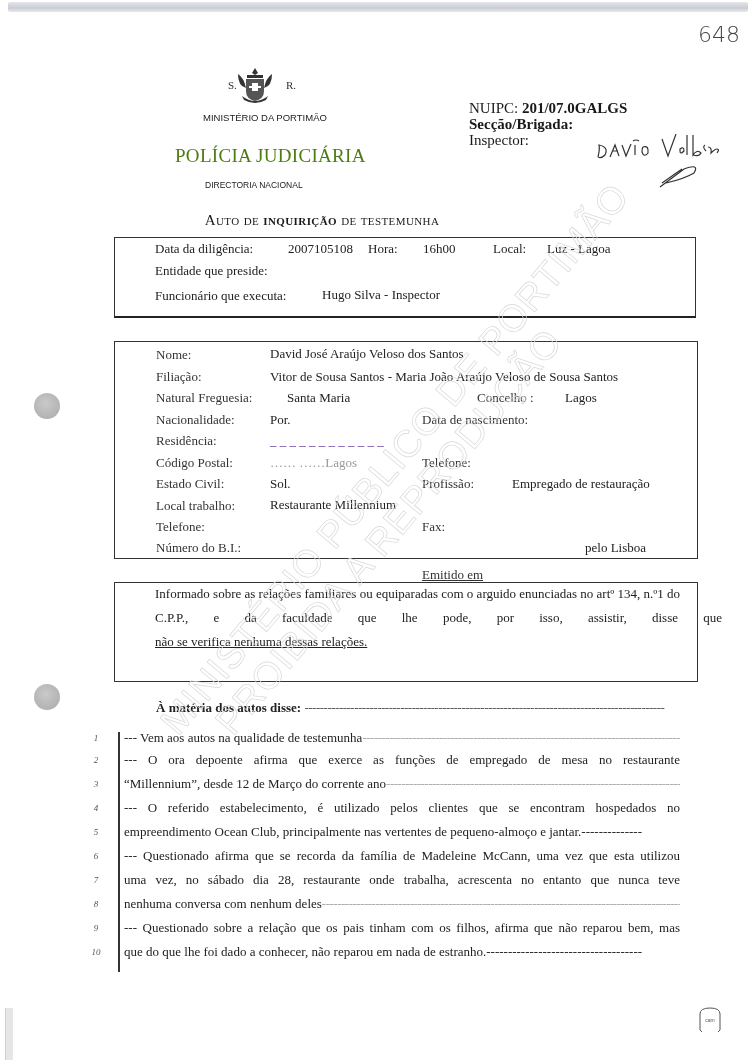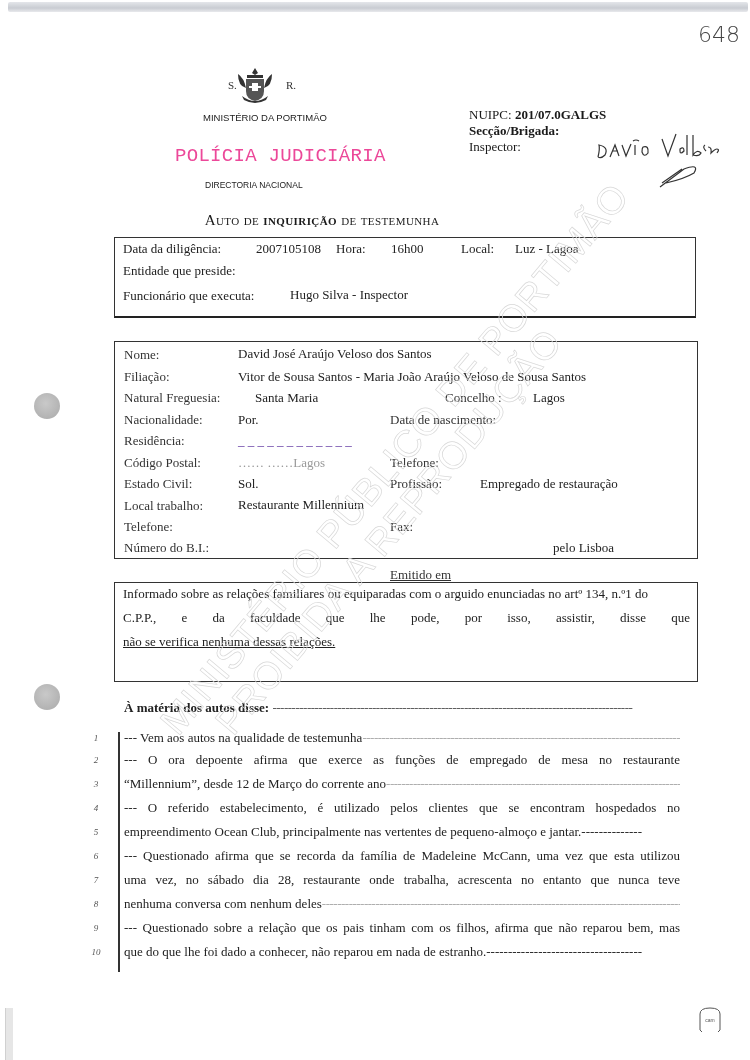--- a/index.html
+++ b/index.html
@@ -20,43 +20,43 @@
   }
   .crest { position: absolute; left: 234px; top: 66px; width: 42px; height: 40px; }
   .sr-s { position: absolute; left: 228px; top: 79px; font-size: 11px; color:#333; }
   .sr-r { position: absolute; left: 286px; top: 79px; font-size: 11px; color:#333; }
   .ministry {
     position: absolute; left: 203px; top: 112px; font-size: 9.5px;
     font-family: "Liberation Sans", sans-serif; color: #222;
   }
   .police {
     position: absolute; left: 175px; top: 145px; font-size: 19px;
-    font-family: Liberation Mono, monospace; color: #ec4899; letter-spacing: 0.3px;
+    font-family: Liberation Serif, serif; color: #4d7c0f; letter-spacing: 0.3px;
   }
   .direct {
     position: absolute; left: 205px; top: 180px; font-size: 8.5px;
     font-family: "Liberation Sans", sans-serif; color: #222;
   }
-  .nuipc { position: absolute; left: 469px; top: 100px; font-size: 13px; line-height: 16px; margin-top: 7px; }
+  .nuipc { position: absolute; left: 469px; top: 100px; font-size: 15px; line-height: 16px; }
   .nuipc b { font-weight: bold; }
   .signature { position: absolute; left: 590px; top: 125px; width: 150px; height: 70px; }
 
   .doc-title {
     position: absolute; left: 0; width: 644px; top: 212px; text-align: center;
     font-size: 15px; letter-spacing: 0.4px;
   }
   .doc-title .sc { font-variant: small-caps; }
   .doc-title b { font-weight: bold; font-variant: small-caps; }
 
   .box { position: absolute; border: 1.5px solid #333; }
   .box-dili { left: 114px; top: 237px; width: 580px; height: 78px; border-bottom: 2px solid #222;}
   .box-id { left: 114px; top: 341px; width: 582px; height: 216px; }
   .box-inf { left: 114px; top: 582px; width: 582px; height: 98px; }
 
-  .row { position: absolute; font-size: 13px; white-space: nowrap; color: #222; }
+  .row { position: absolute; font-size: 13px; white-space: nowrap; color: #222; margin-left: 32px; }
   .lbl { color: #333; }
 
   .body-rule { position: absolute; left: 118px; top: 732px; width: 1.5px; height: 240px; background: #333; }
   .lineno { position: absolute; left: 86px; width: 20px; text-align: center; font-style: italic; font-size: 9px; color:#555; }
   .bline { position: absolute; left: 124px; font-size: 13px; white-space: nowrap; color:#222; }
   .justify { width: 556px; text-align: justify; text-align-last: justify; }
   .dash { letter-spacing: -0.5px; color: #555; }
 
   .hole { position: absolute; width: 26px; height: 26px; border-radius: 50%;
     background: radial-gradient(circle at 45% 40%, #c9c9c9, #a9a9a9); }

